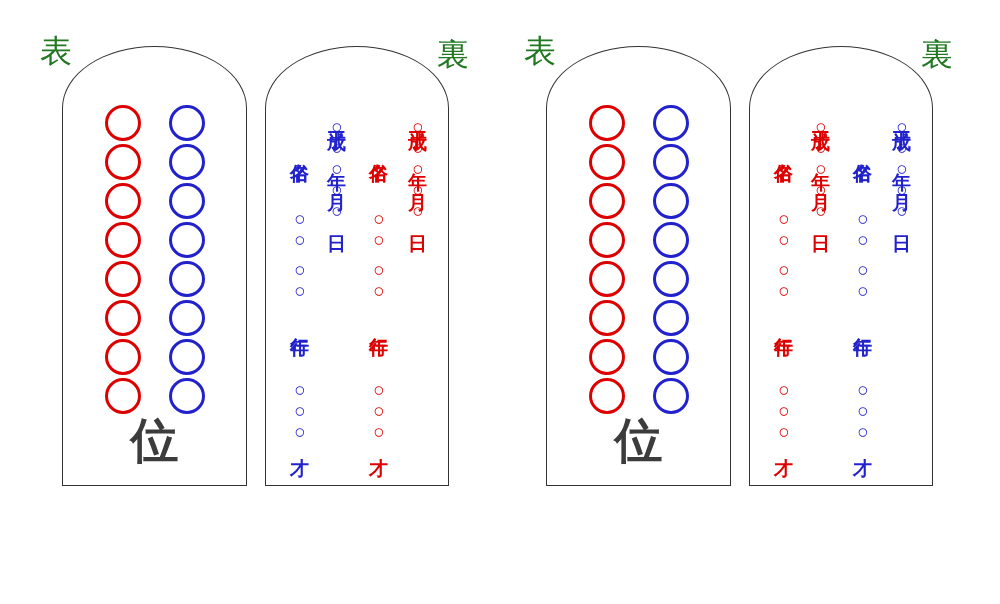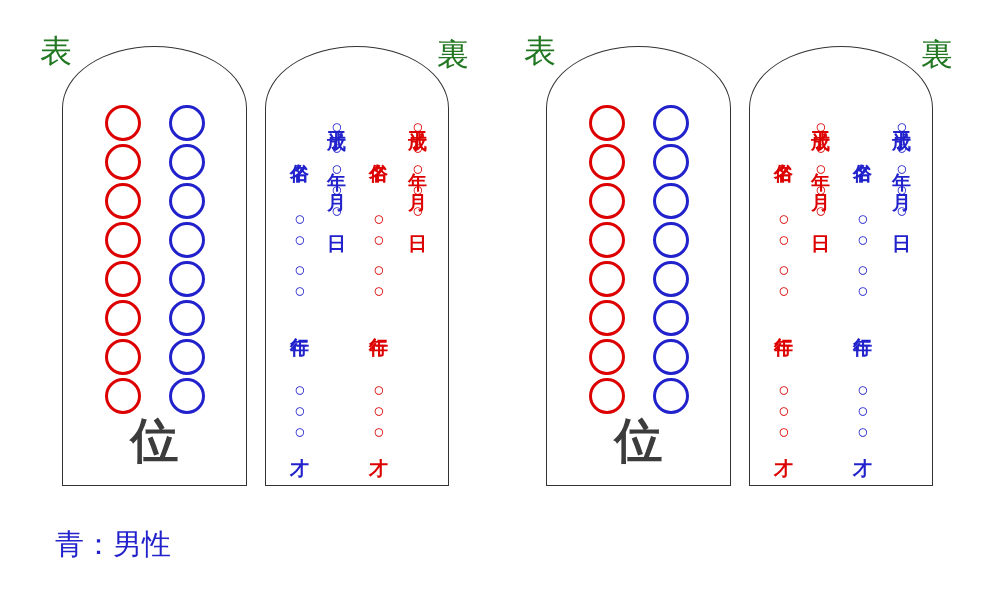--- a/index.html
+++ b/index.html
@@ -157,15 +157,14 @@
             <span class="seg gyonen">行年</span>
             <span class="seg age">○○○才</span>
           </div>
           <div class="bcol b3" style="color: rgb(34, 34, 204);">
             <span class="seg date">平成○○年○月○○日</span>
           </div>
         </div>
       </div>
     </div>
   <div class="legend">
-    <span class="male">青：男性</span>
   </div>
 </div>
 
 </body></html>

